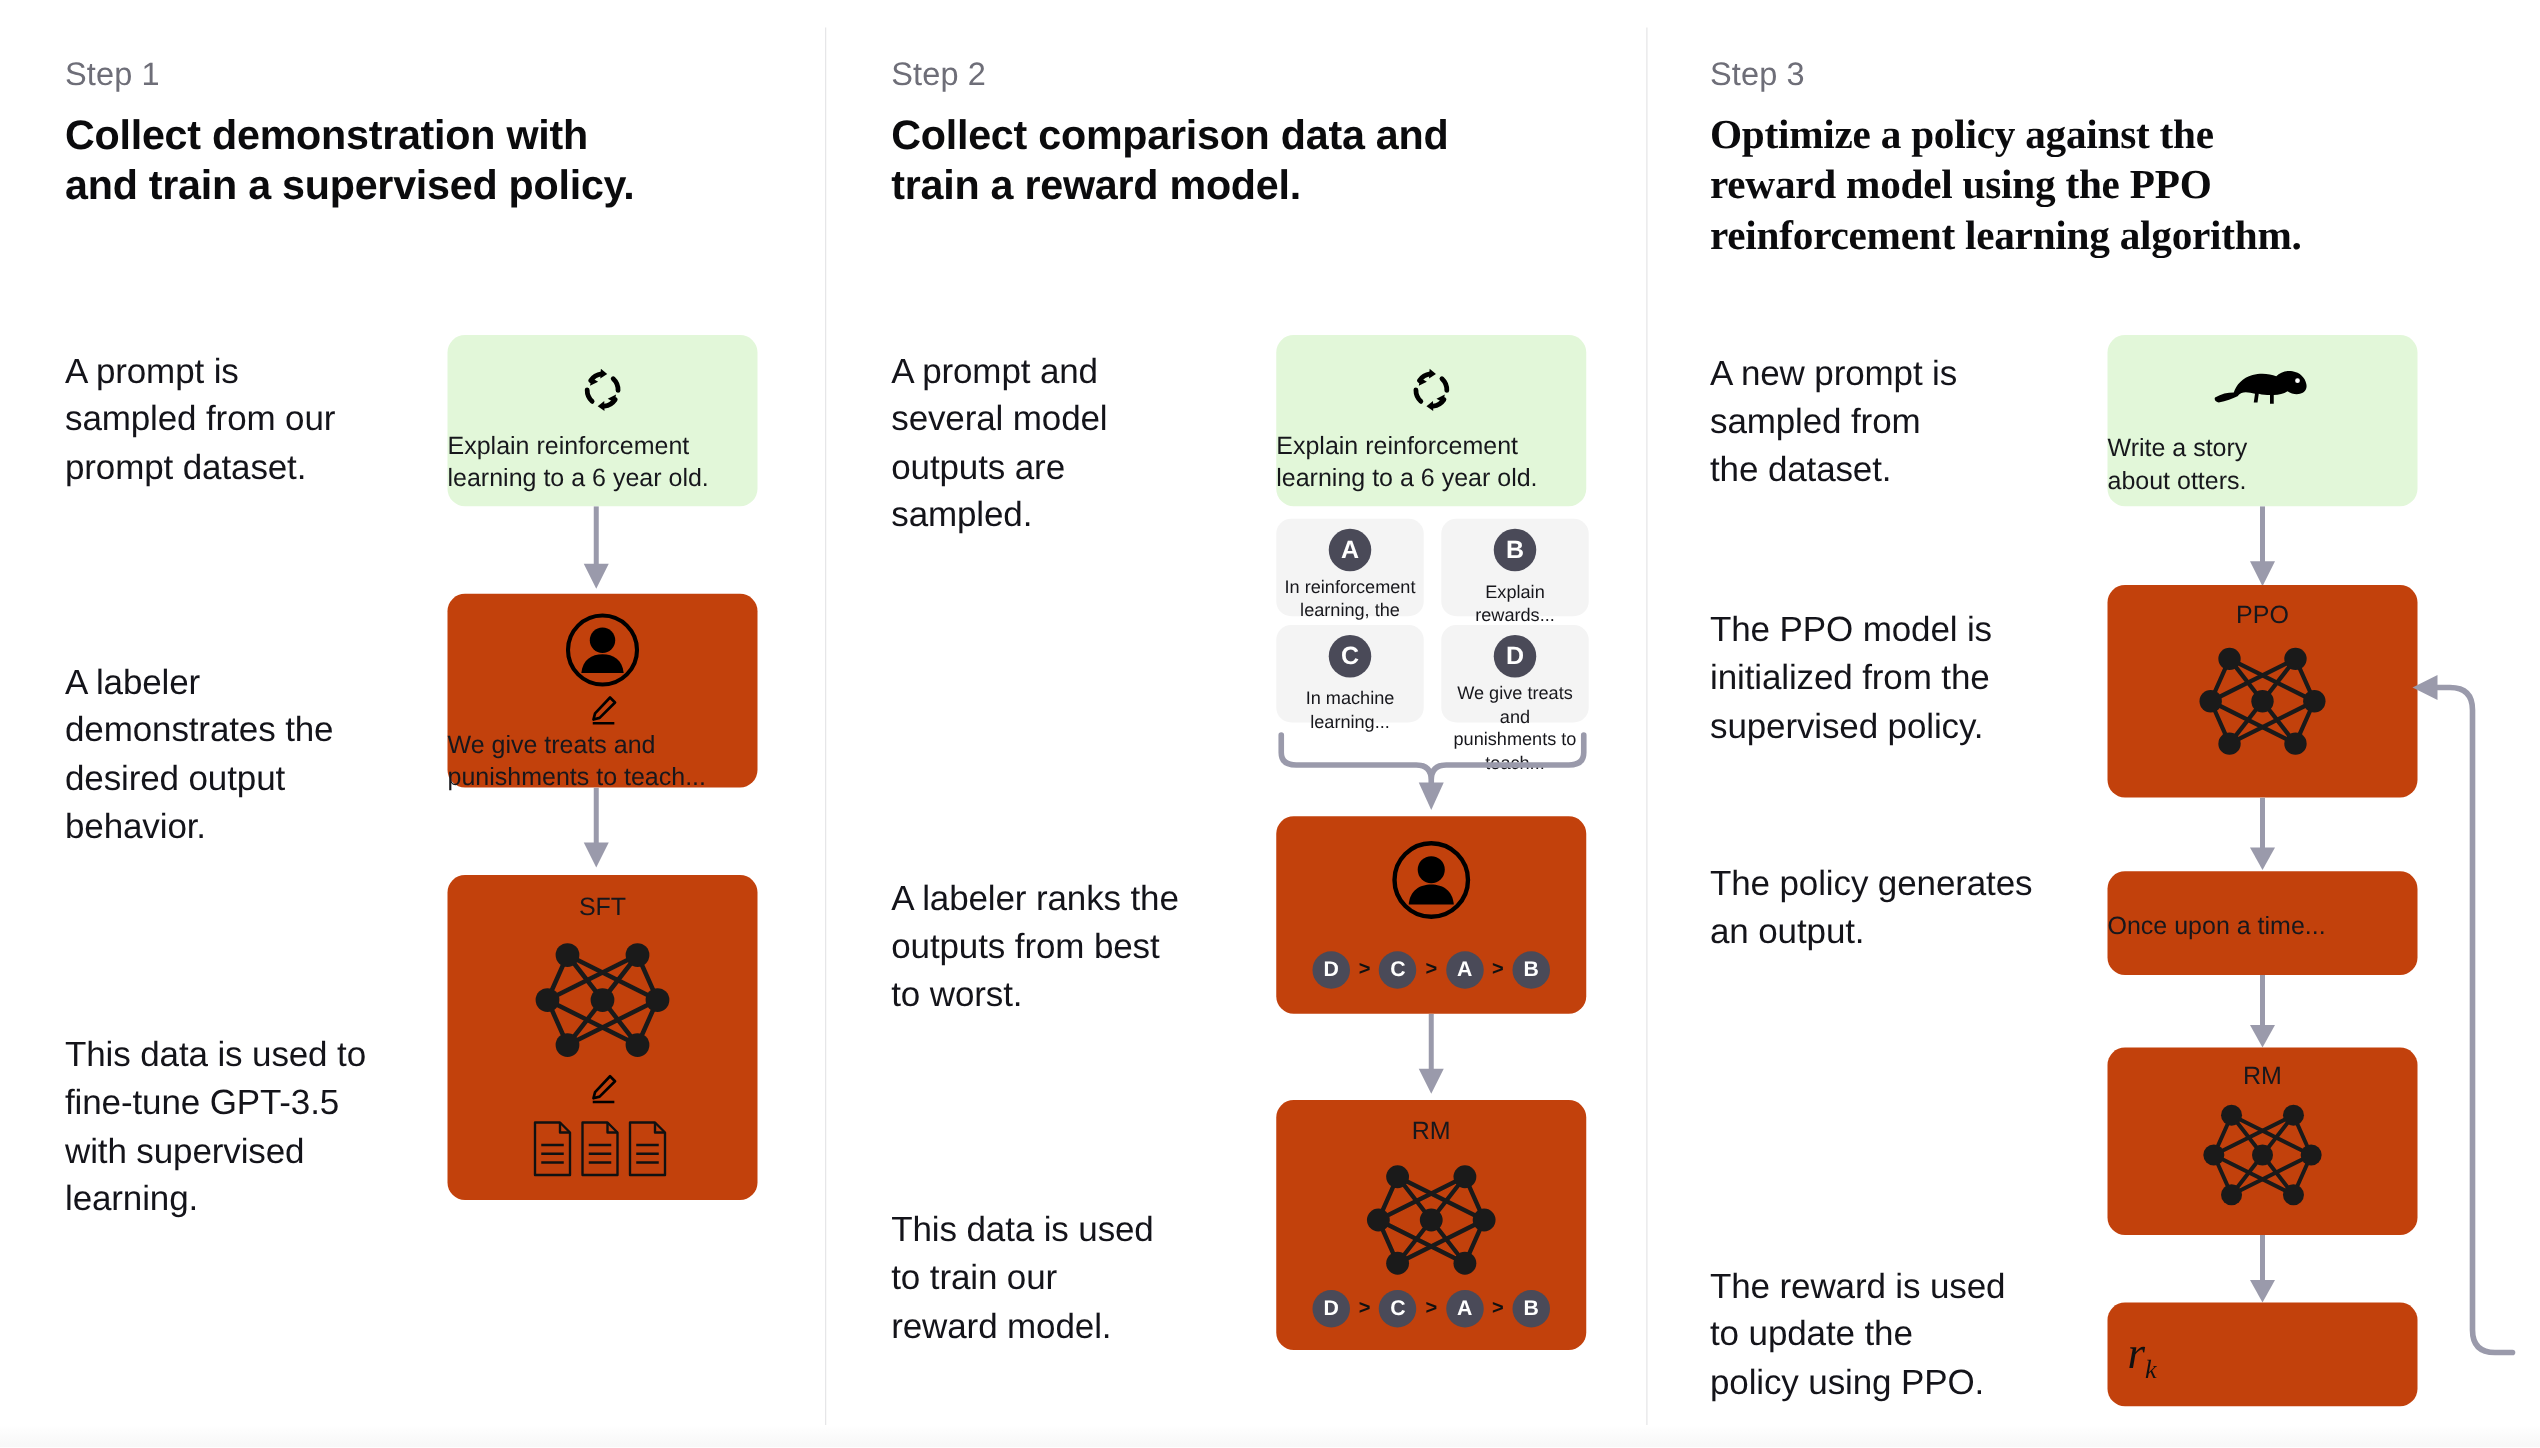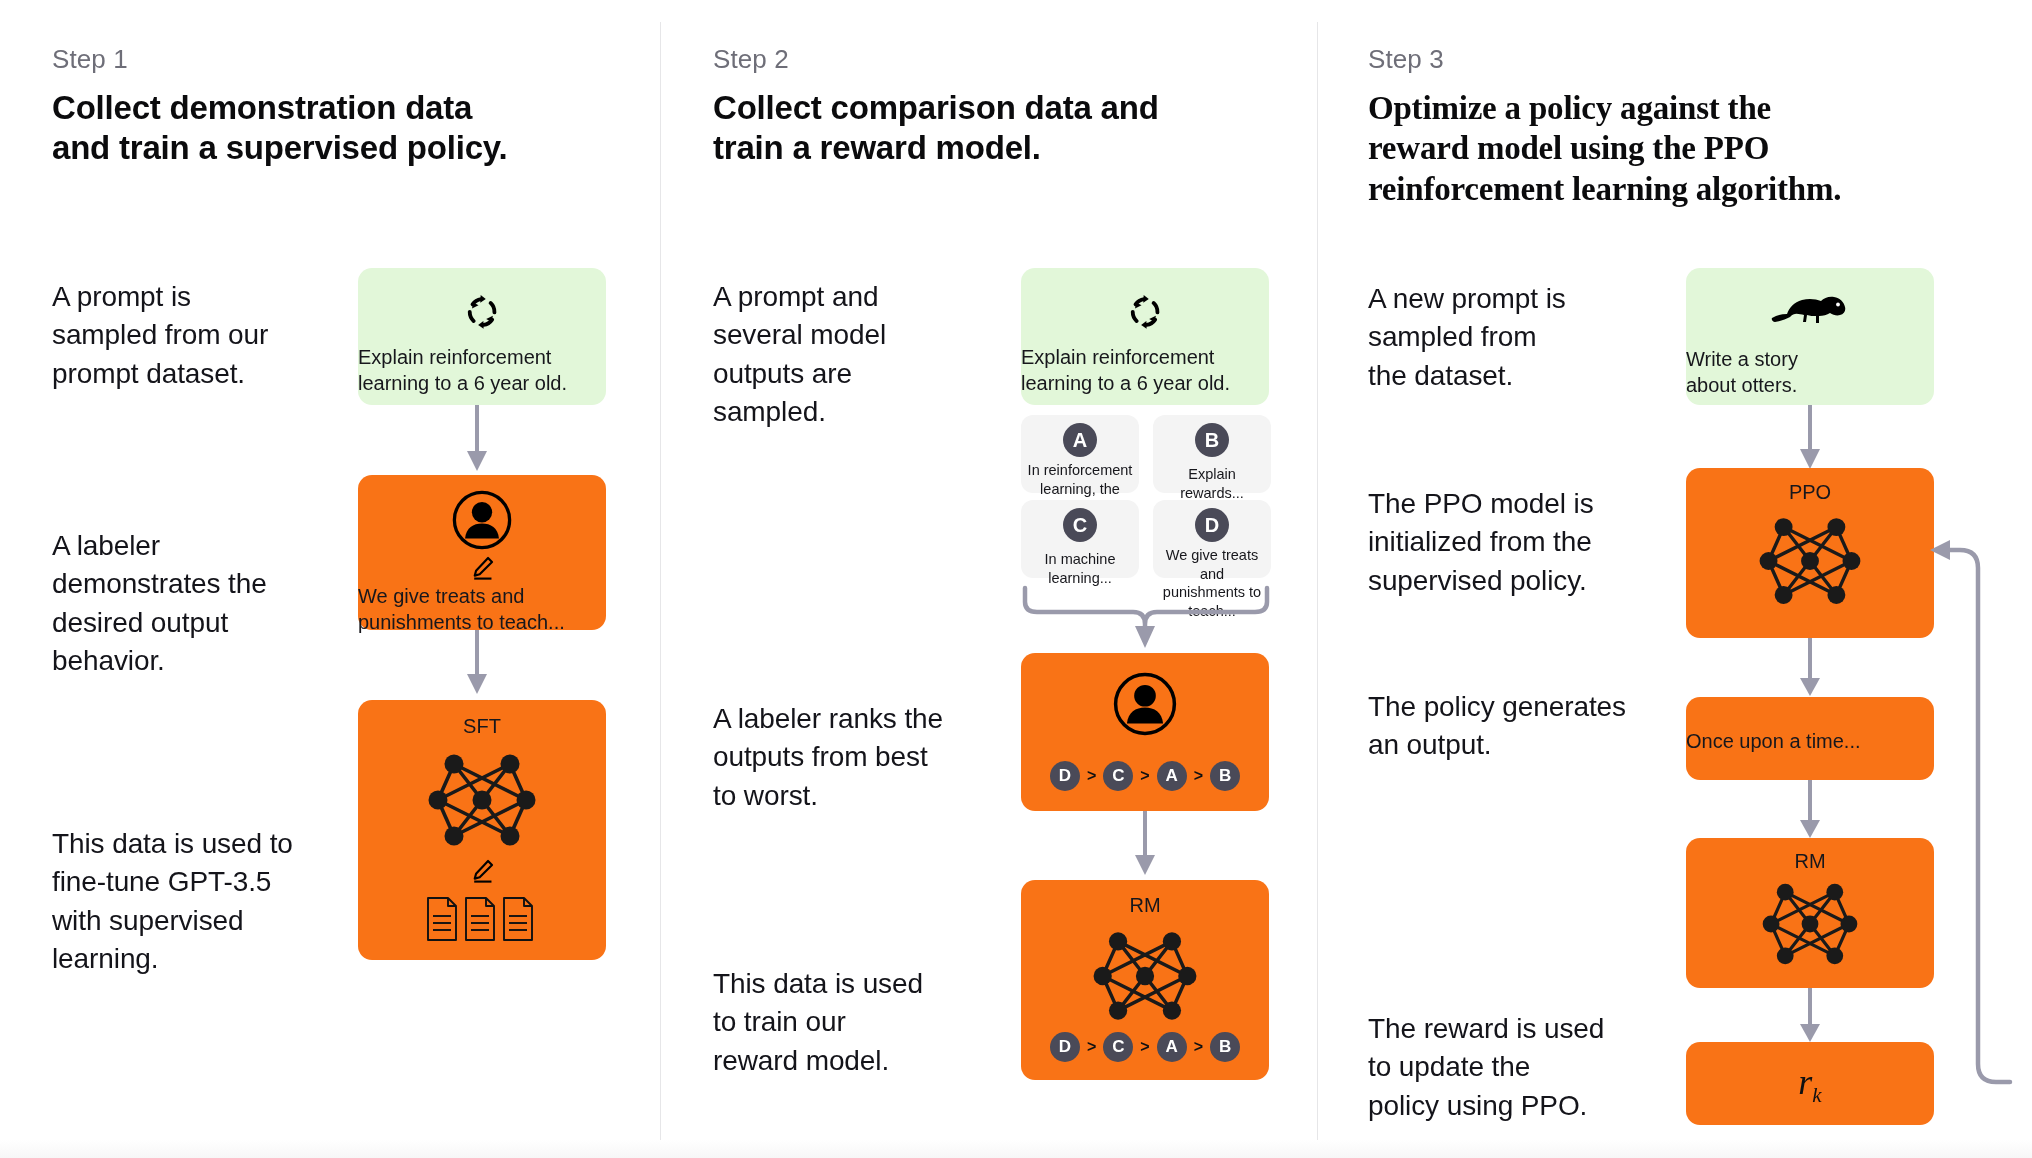--- a/index.html
+++ b/index.html
@@ -40,21 +40,21 @@
   .caption {
     position: absolute;
     font-size: 28px; color: #14141a; line-height: 1.37;
     font-weight: 400; letter-spacing: -0.1px;
   }
 
   
   .box {
     position: absolute;
     border-radius: 14px;
-    background: #f97316;
+    background: #c2410c;
   }
   .box.green { background: #e2f7d9; }
   .box-text {
     position: absolute; left: 0; right: 0;
     text-align: left; font-size: 20px; color: #17171c;
     line-height: 1.3; font-weight: 400;
   }
   .box-title {
     position: absolute; left:0; right:0; text-align:center;
     font-size: 20px; color: #17171c; font-weight: 400;
@@ -85,41 +85,41 @@
     width: 30px; height: 30px; border-radius: 50%;
     background: #4a4a58; color:#fff; font-size: 17px; font-weight: 700;
     display:flex; align-items:center; justify-content:center;
   }
   .rank-gt { font-size: 16px; font-weight: 700; color: #111; padding: 0 1px; }
 
   svg { display: block; }
   .arrow-layer { position: absolute; left:0; top:0; pointer-events:none; }
 
   .rk {
-    position: absolute; left:0; right:0; text-align:center;
+    position: absolute; left:16px; right:0; text-align:left;
     font-family: "Liberation Serif", "DejaVu Serif", serif;
     font-style: italic; font-size: 36px; color:#111;
   }
   .rk sub { font-size: 21px; font-style: italic; }
 </style>
 </head>
 <body>
 
 <div class="page">
 
   <div class="divider" style="left:660px;"></div>
   <div class="divider" style="left:1317px;"></div>
   <div class="bottom-band"></div>
 
   <div class="col col1">
 
     <div class="step-label" style="left:52px; top:44px;">Step 1</div>
 
     <div class="step-title" style="left:52px; top:88px; width:560px;">
-      <div>Collect demonstration data</div>
+      <div>Collect demonstration with</div>
       <div>and train a supervised policy.</div>
     </div>
 
     <div class="caption" style="left:52px; top:278px; width:300px; white-space:pre-line;">A prompt is
 sampled from our
 prompt dataset.</div>
     <div class="caption" style="left:52px; top:527px; width:320px; white-space:pre-line;">A labeler
 demonstrates the
 desired output
 behavior.</div>

